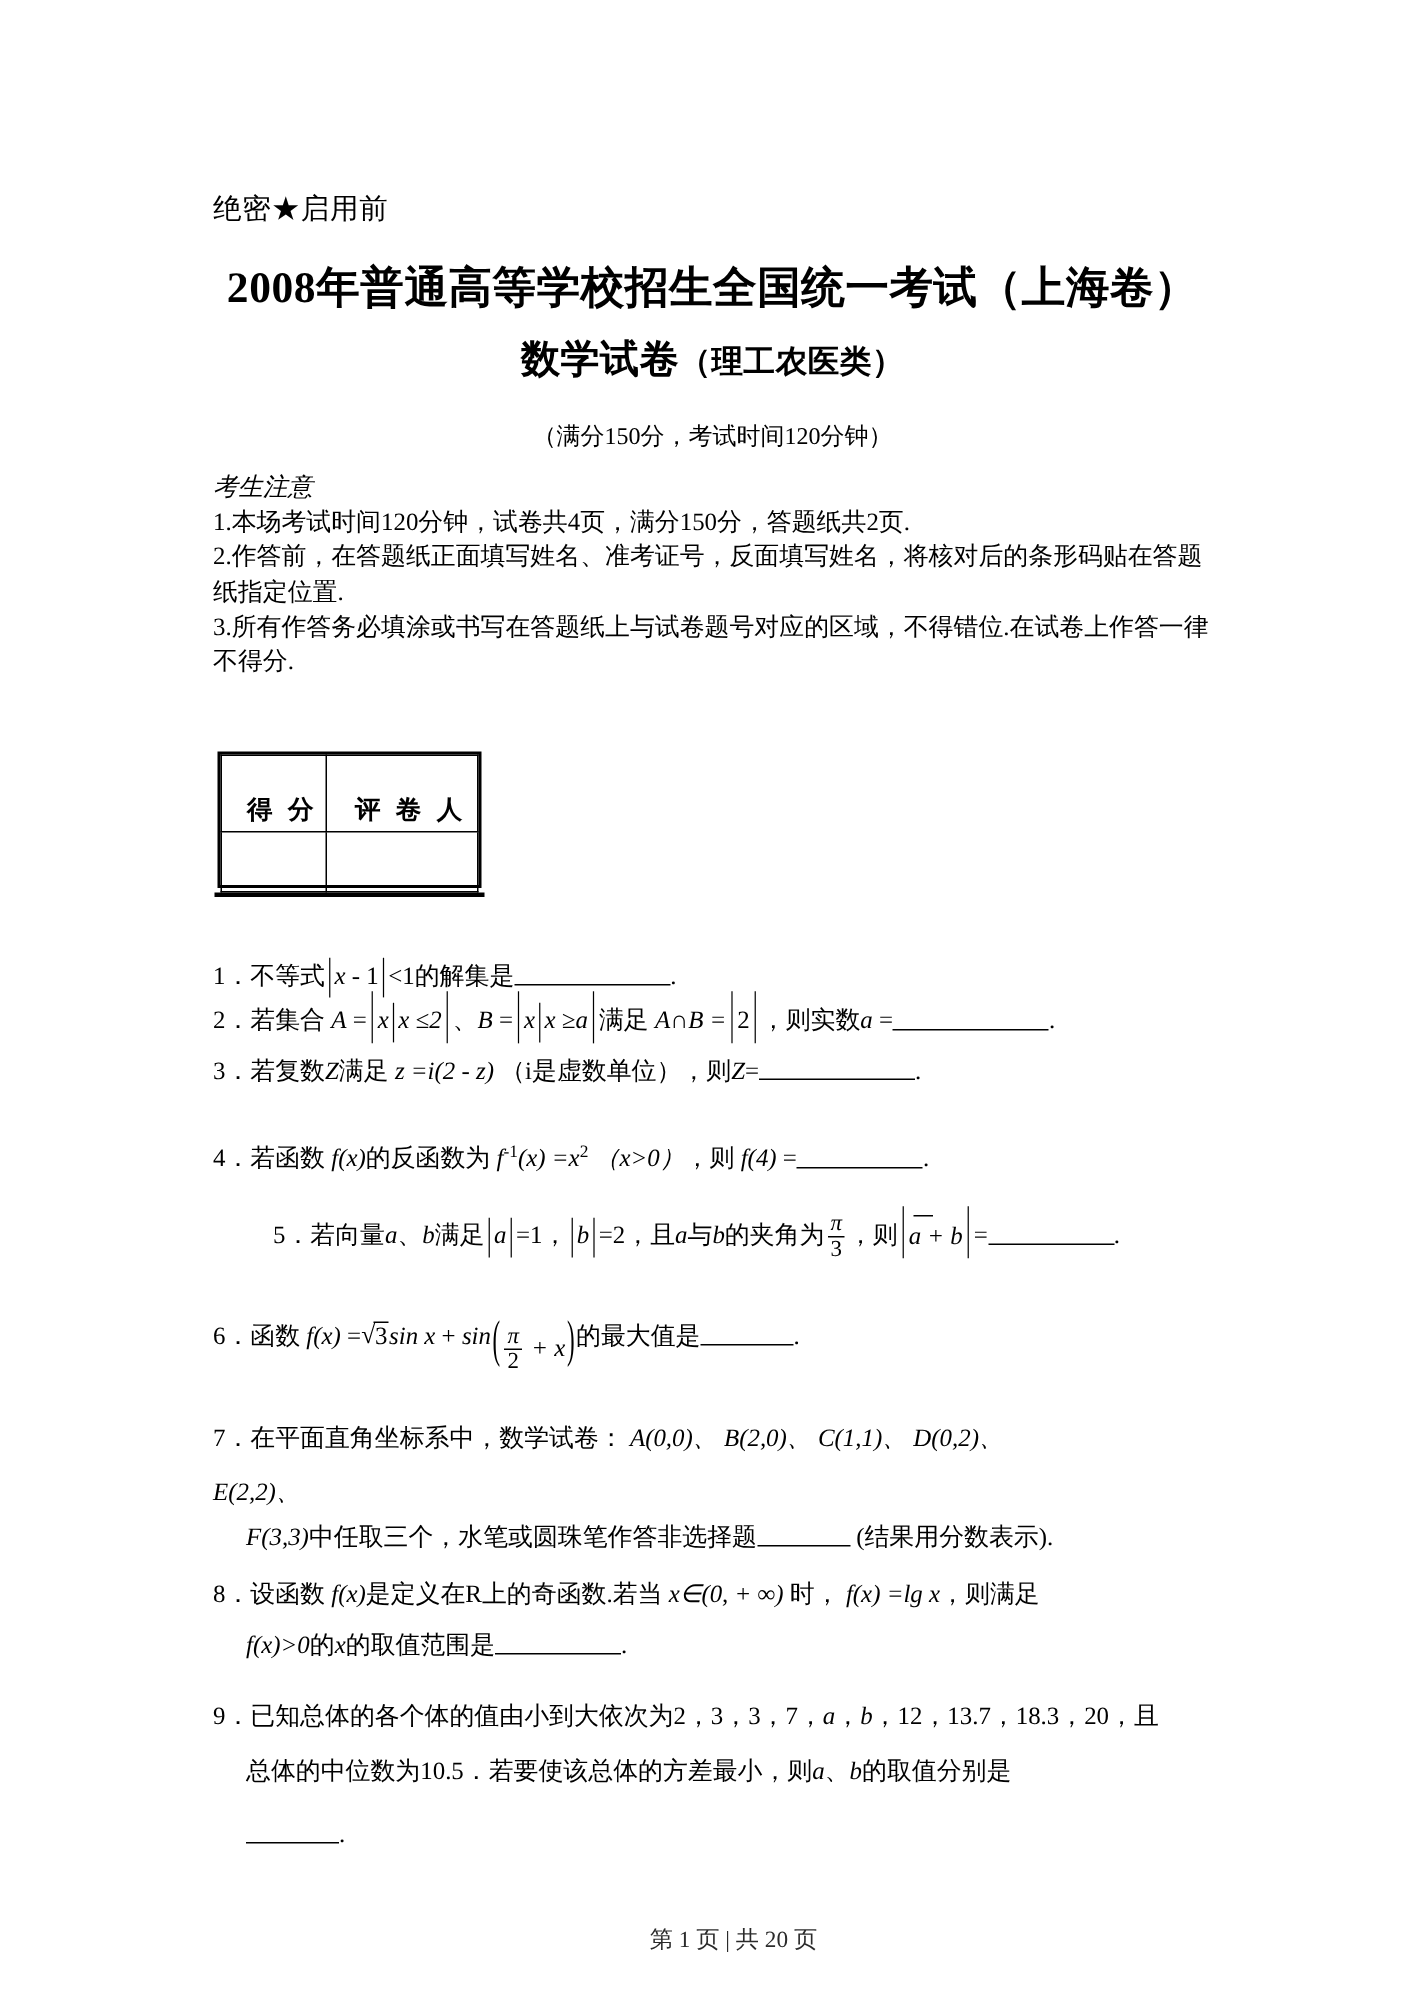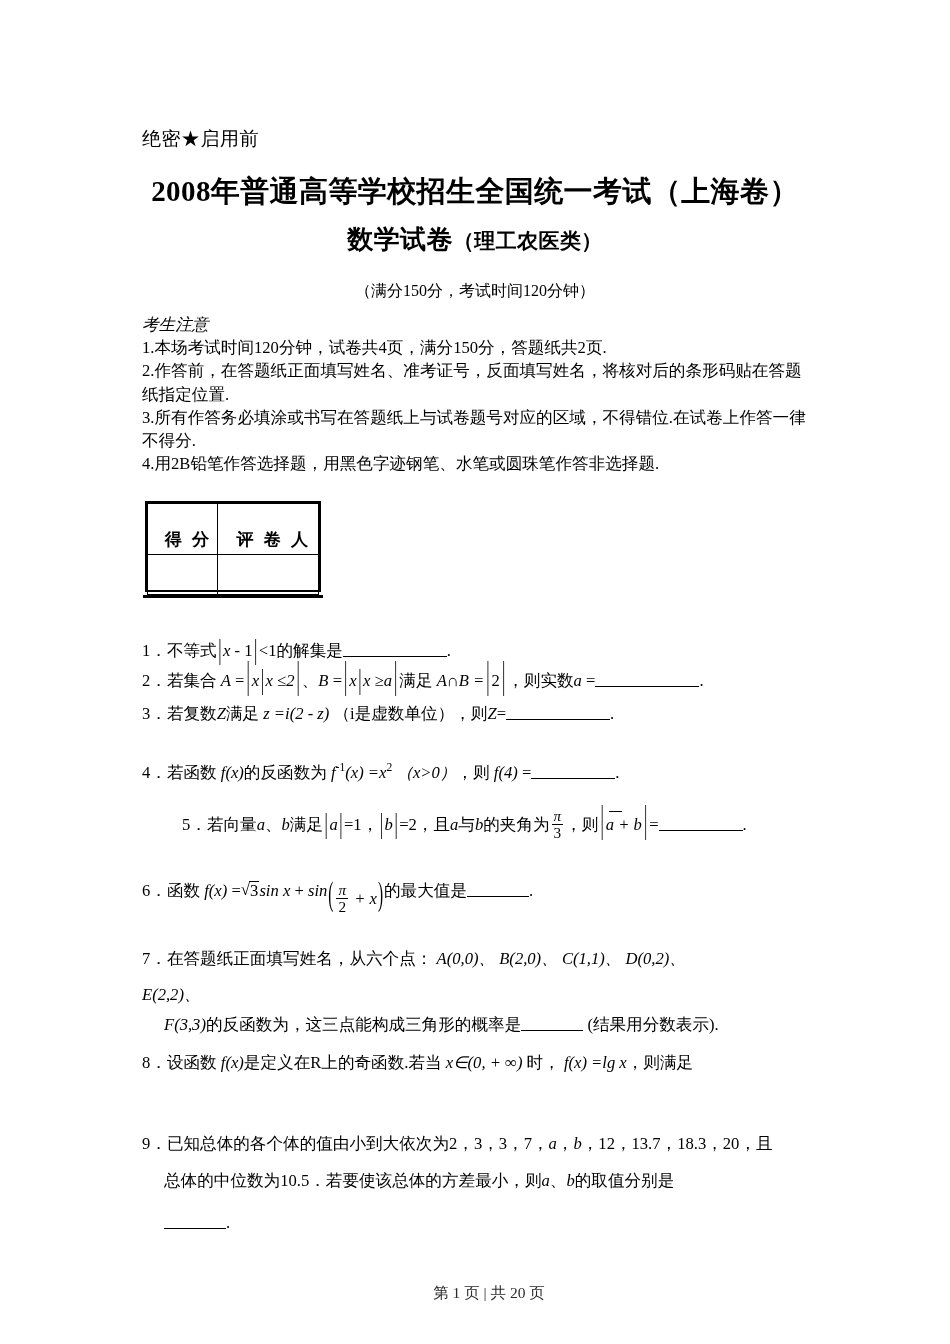--- a/index.html
+++ b/index.html
@@ -228,21 +228,20 @@
     <span>数学试卷</span><span class="paren">（理工农医类）</span>
   </div>
 
   <div class="exam-meta">（满分150分，考试时间120分钟）</div>
 
   <div class="notice-block">
     <p class="n-head">考生注意</p>
     <p><span>1.本场考试时间120分钟，试卷共4页，满分150分，答题纸共2页.</span></p>
     <p><span>2.作答前，在答题纸正面填写姓名、准考证号，反面填写姓名，将核对后的条形码贴在答题纸指定位置.</span></p>
     <p><span>3.所有作答务必填涂或书写在答题纸上与试卷题号对应的区域，不得错位.在试卷上作答一律不得分.</span></p>
-    <p><span>4.用2B铅笔作答选择题，用黑色字迹钢笔、水笔或圆珠笔作答非选择题.</span></p>
   </div>
 
   <div class="score-table">
     <table>
       <tbody>
           <tr class="head-row">
         <td>得 分</td>
         <td>评 卷 人</td>
       </tr>
       <tr class="blank-row">
@@ -274,32 +273,35 @@
 
   <div class="q" style="top:808px;margin-left:40px;">
     <span class="num">5．</span><span>若向量</span><span class="mi">a</span><span>、</span><span class="mi">b</span><span>满足</span><span class="vbar">|</span><span class="mi">a</span><span class="vbar">|</span><span class="mn">=1</span><span>，</span><span class="vbar">|</span><span class="mi">b</span><span class="vbar">|</span><span class="mn">=2</span><span>，</span><span>且</span><span class="mi">a</span><span>与</span><span class="mi">b</span><span>的夹角为</span><span class="frac"><span class="nu mi">π</span><span class="de mn">3</span></span><span>，</span><span>则</span><span class="vbar-tall">|</span><span class="mi vecbar">a + b</span><span class="vbar-tall">|</span><span class="mn">=</span><span class="blank-m"></span><span>.</span>
   </div>
 
   <div class="q" style="top:880px;">
     <span class="num">6．</span><span>函数</span> <span class="mi">f(x)</span><span class="mn"> =</span><span class="sqrt"><span class="rad mn">3</span></span><span class="mi">sin x</span><span class="mn"> + </span><span class="mi">sin</span><span class="bigparen"><span class="pl">(</span><span class="frac"><span class="nu mi">π</span><span class="de mn">2</span></span><span class="mi"> + x</span><span class="pr">)</span></span><span>的最大值是</span><span class="blank-s"></span><span>.</span>
   </div>
 
   <div class="q" style="top:948px;">
-    <span class="num">7．</span><span>在答题纸正面填写姓名，从六个点：</span> <span class="mi">A(0,0)、  B(2,0)、  C(1,1)、  D(0,2)、</span>
+    <span class="num">7．</span><span>在平面直角坐标系中，数学试卷：</span> <span class="mi">A(0,0)、  B(2,0)、  C(1,1)、  D(0,2)、</span>
   </div>
   <div class="q" style="top:984px;">
     <span class="mi">E(2,2)、</span>
   </div>
   <div class="q" style="top:1014px;">
-    <span class="cont"><span class="mi">F(3,3)</span><span>的反函数为，这三点能构成三角形的概率是</span><span class="blank-s"></span> <span>(结果用分数表示).</span></span>
+    <span class="cont"><span class="mi">F(3,3)</span><span>中任取三个，水笔或圆珠笔作答非选择题</span><span class="blank-s"></span> <span>(结果用分数表示).</span></span>
   </div>
 
   <div class="q" style="top:1052px;">
     <span class="num">8．</span><span>设函数</span> <span class="mi">f(x)</span><span>是定义在R上的奇函数.若当</span> <span class="mi">x∈(0, + ∞)</span> <span>时，</span> <span class="mi">f(x)</span><span class="mi"> =lg x</span><span>，则满足</span>
   </div>
+  <div class="q" style="top:1086px;">
+    <span class="cont"><span class="mi">f(x)&gt;0</span><span>的</span><span class="mi">x</span><span>的取值范围是</span><span class="blank-m"></span><span>.</span></span>
+  </div>
 
   <div class="q" style="top:1133px;">
     <span class="num">9．</span><span>已知总体的各个体的值由小到大依次为2，3，3，7，</span><span class="mi">a</span><span>，</span><span class="mi">b</span><span>，12，13.7，18.3，20，且</span>
   </div>
   <div class="q" style="top:1170px;">
     <span class="cont"><span>总体的中位数为10.5．若要使该总体的方差最小，则</span><span class="mi">a</span><span>、</span><span class="mi">b</span><span>的取值分别是</span></span>
   </div>
   <div class="q" style="top:1212px;">
     <span class="cont"><span class="blank-s"></span><span>.</span></span>
   </div>

